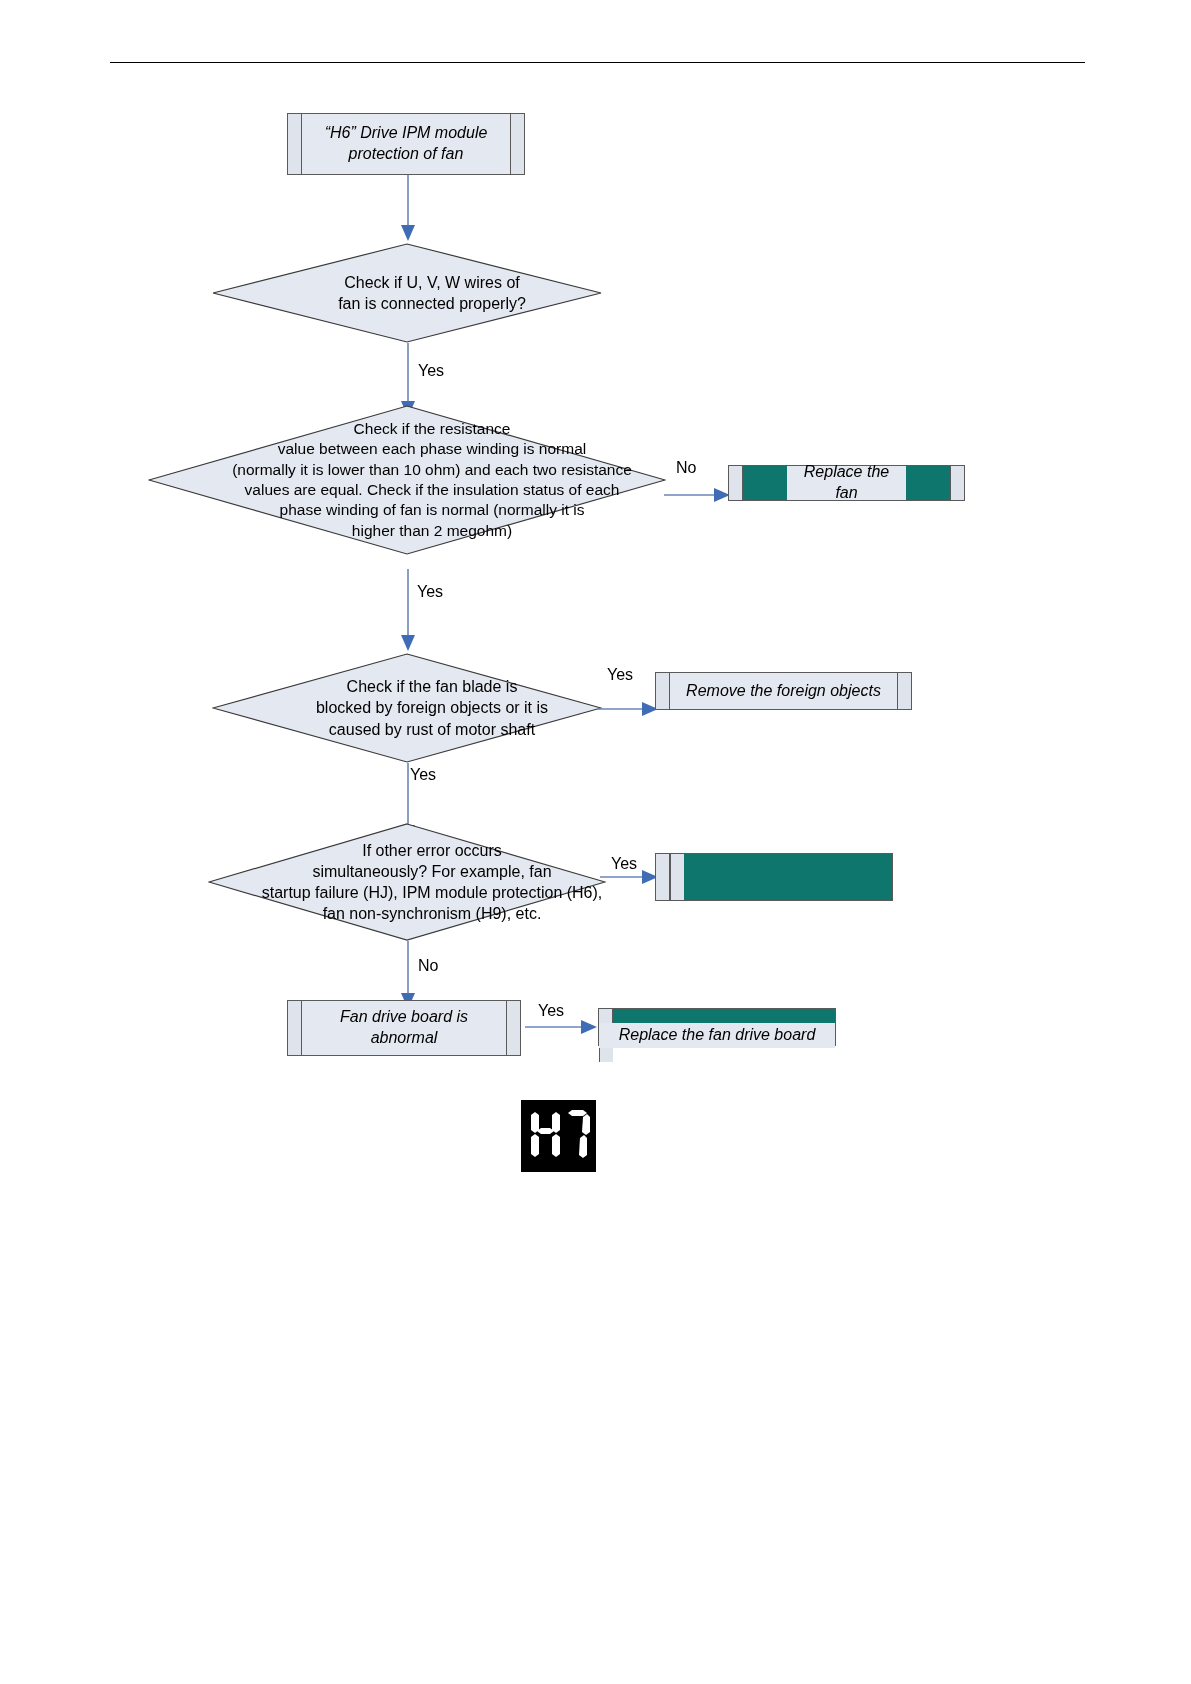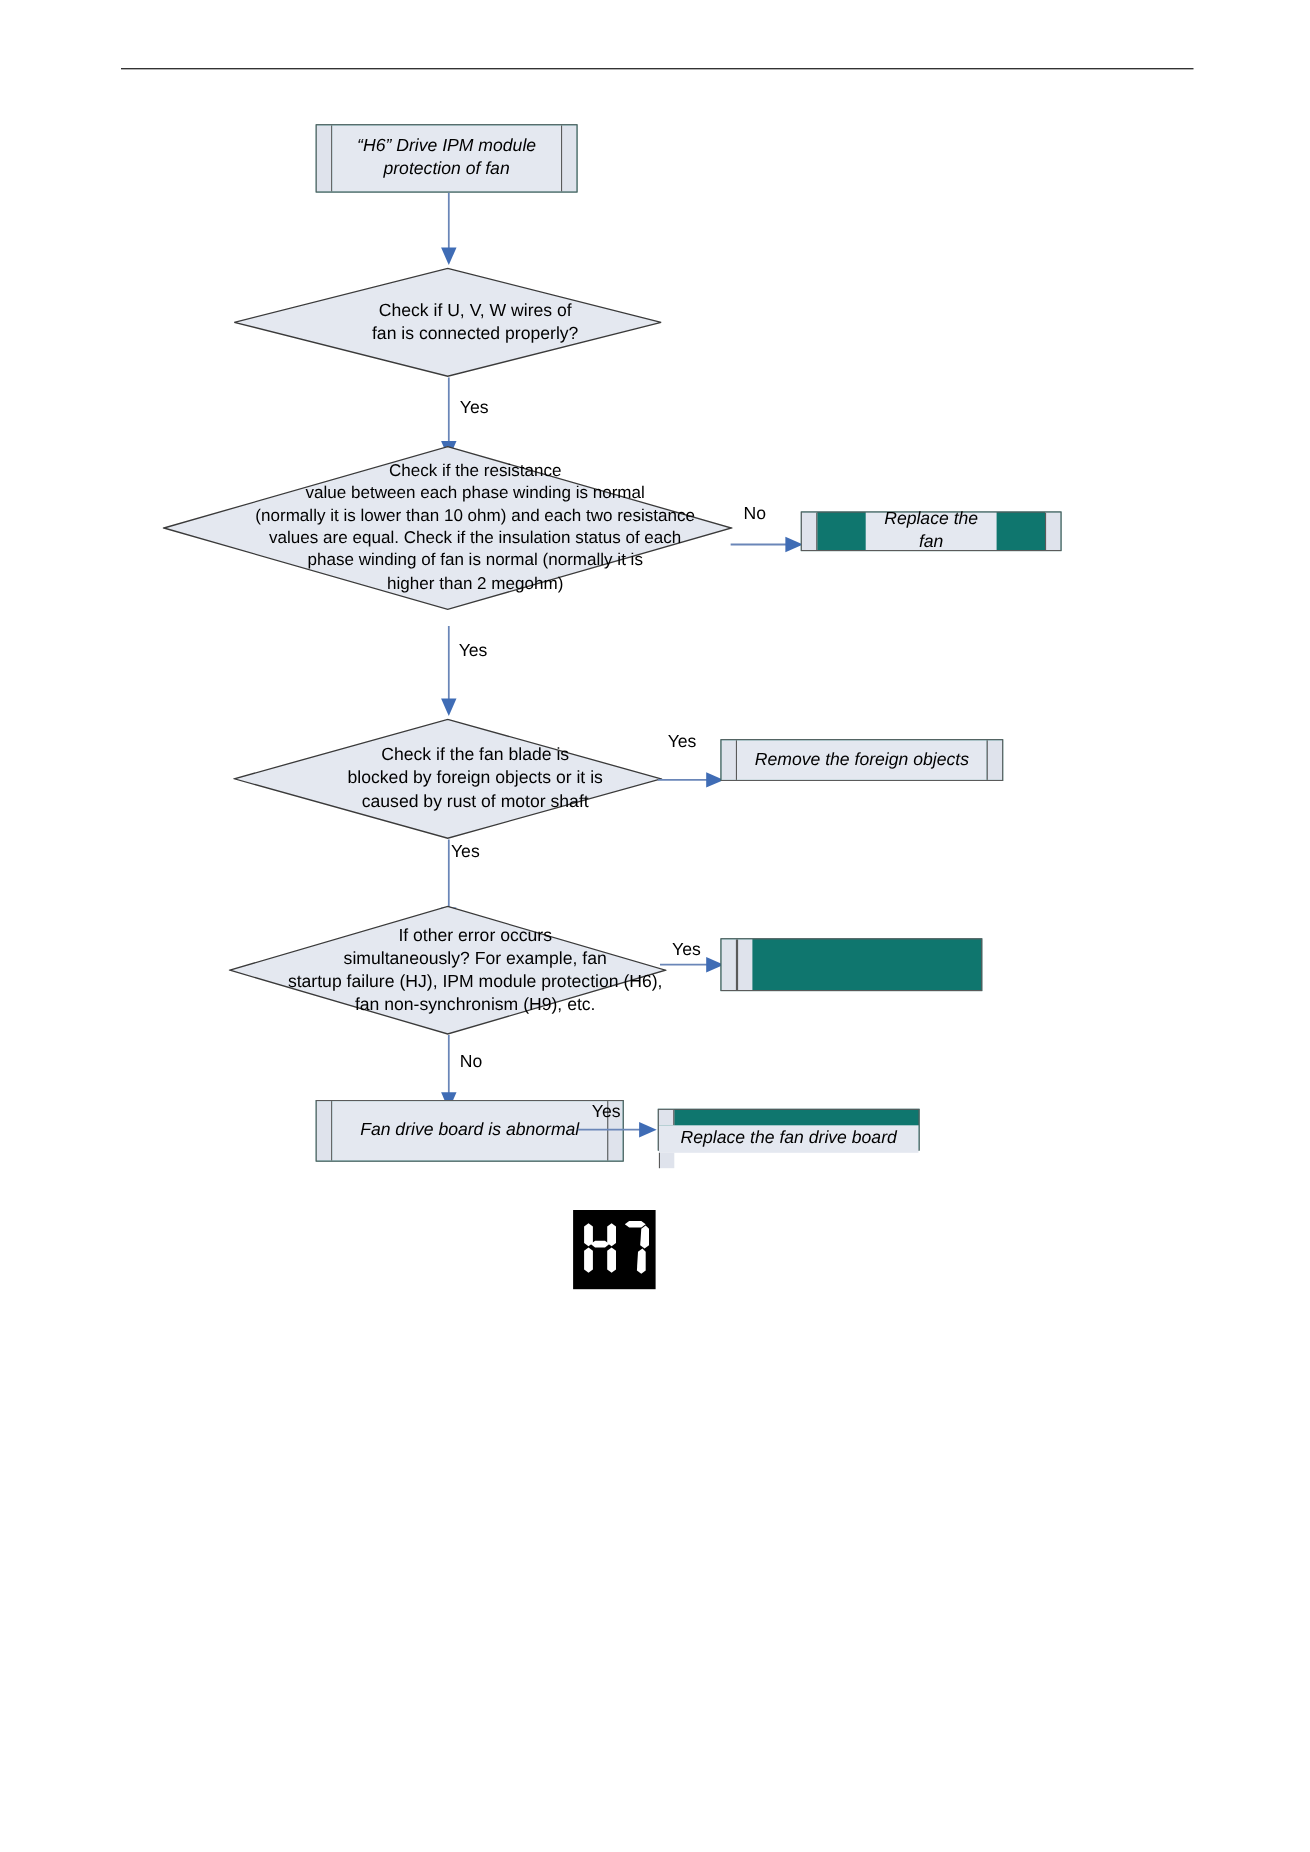--- a/index.html
+++ b/index.html
@@ -250,21 +250,21 @@
 </div>
 
 <div class="conn" style="left:396px; top:941px; width:24px; height:70px;">
   <svg width="24" height="70" viewBox="0 0 24 70">
     <line x1="12" y1="0" x2="12" y2="54" stroke="#6a86b8" stroke-width="1.6"></line>
     <polygon points="5,52 19,52 12,68" fill="#3f6cb5"></polygon>
   </svg>
 </div>
 <div class="edge-label t16" style="left:418px; top:957px;">No</div>
 
-<div class="pbox" style="left:287px; top:1000px; width:280px; height:56px;">
+<div class="pbox" style="left:287px; top:1000px; width:234px; height:56px;">
   <div class="band"></div>
   <div class="inner">
     <span class="t16">Fan drive board is abnormal</span>
   </div>
   <div class="band right"></div>
 </div>
 
 <div class="conn" style="left:525px; top:1018px; width:74px; height:18px;">
   <svg width="74" height="18" viewBox="0 0 74 18">
     <line x1="0" y1="9" x2="58" y2="9" stroke="#6a86b8" stroke-width="1.6"></line>

